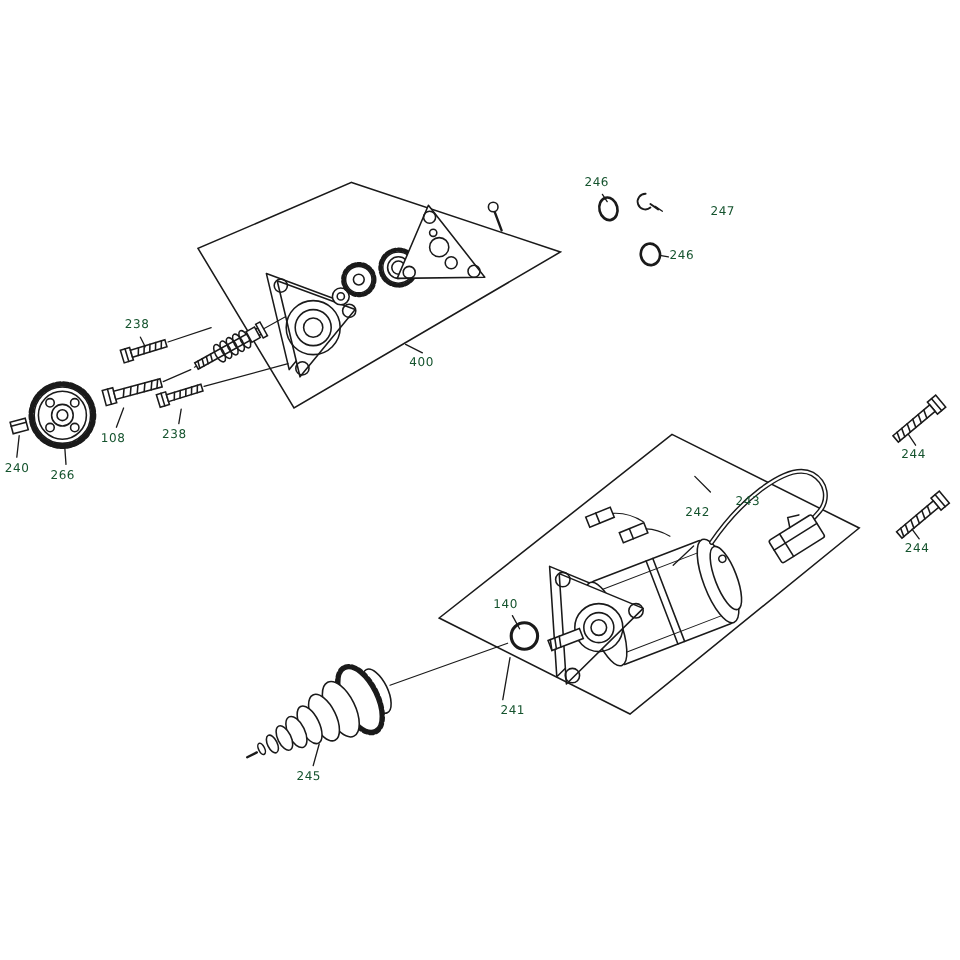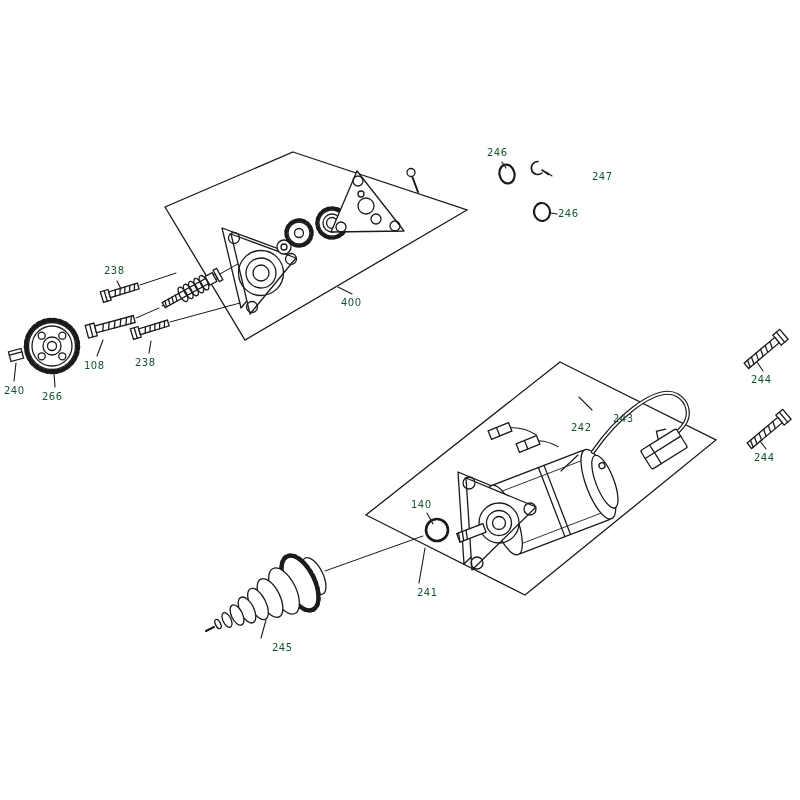--- a/index.html
+++ b/index.html
@@ -219,14 +219,14 @@
   <div class="label" style="left: 341px; top: 295px;">400</div>
   <div class="label" style="left: 487px; top: 145px;">246</div>
   <div class="label" style="left: 553px; top: 169px; margin-left: 39px;">247</div>
   <div class="label" style="left: 558px; top: 206px;">246</div>
   <div class="label" style="left: 613px; top: 411px;">243</div>
   <div class="label" style="left: 571px; top: 420px;">242</div>
   <div class="label" style="left: 411px; top: 497px;">140</div>
   <div class="label" style="left: 401px; top: 585px; margin-left: 16px;">241</div>
   <div class="label" style="left: 751px; top: 372px;">244</div>
   <div class="label" style="left: 754px; top: 450px;">244</div>
-  <div class="label" style="left: 247px; top: 640px; margin-left: 25px;">245</div>
+  <div class="label" style="left: 247px; top: 640px;">245</div>
 </div>
 
 </body></html>

